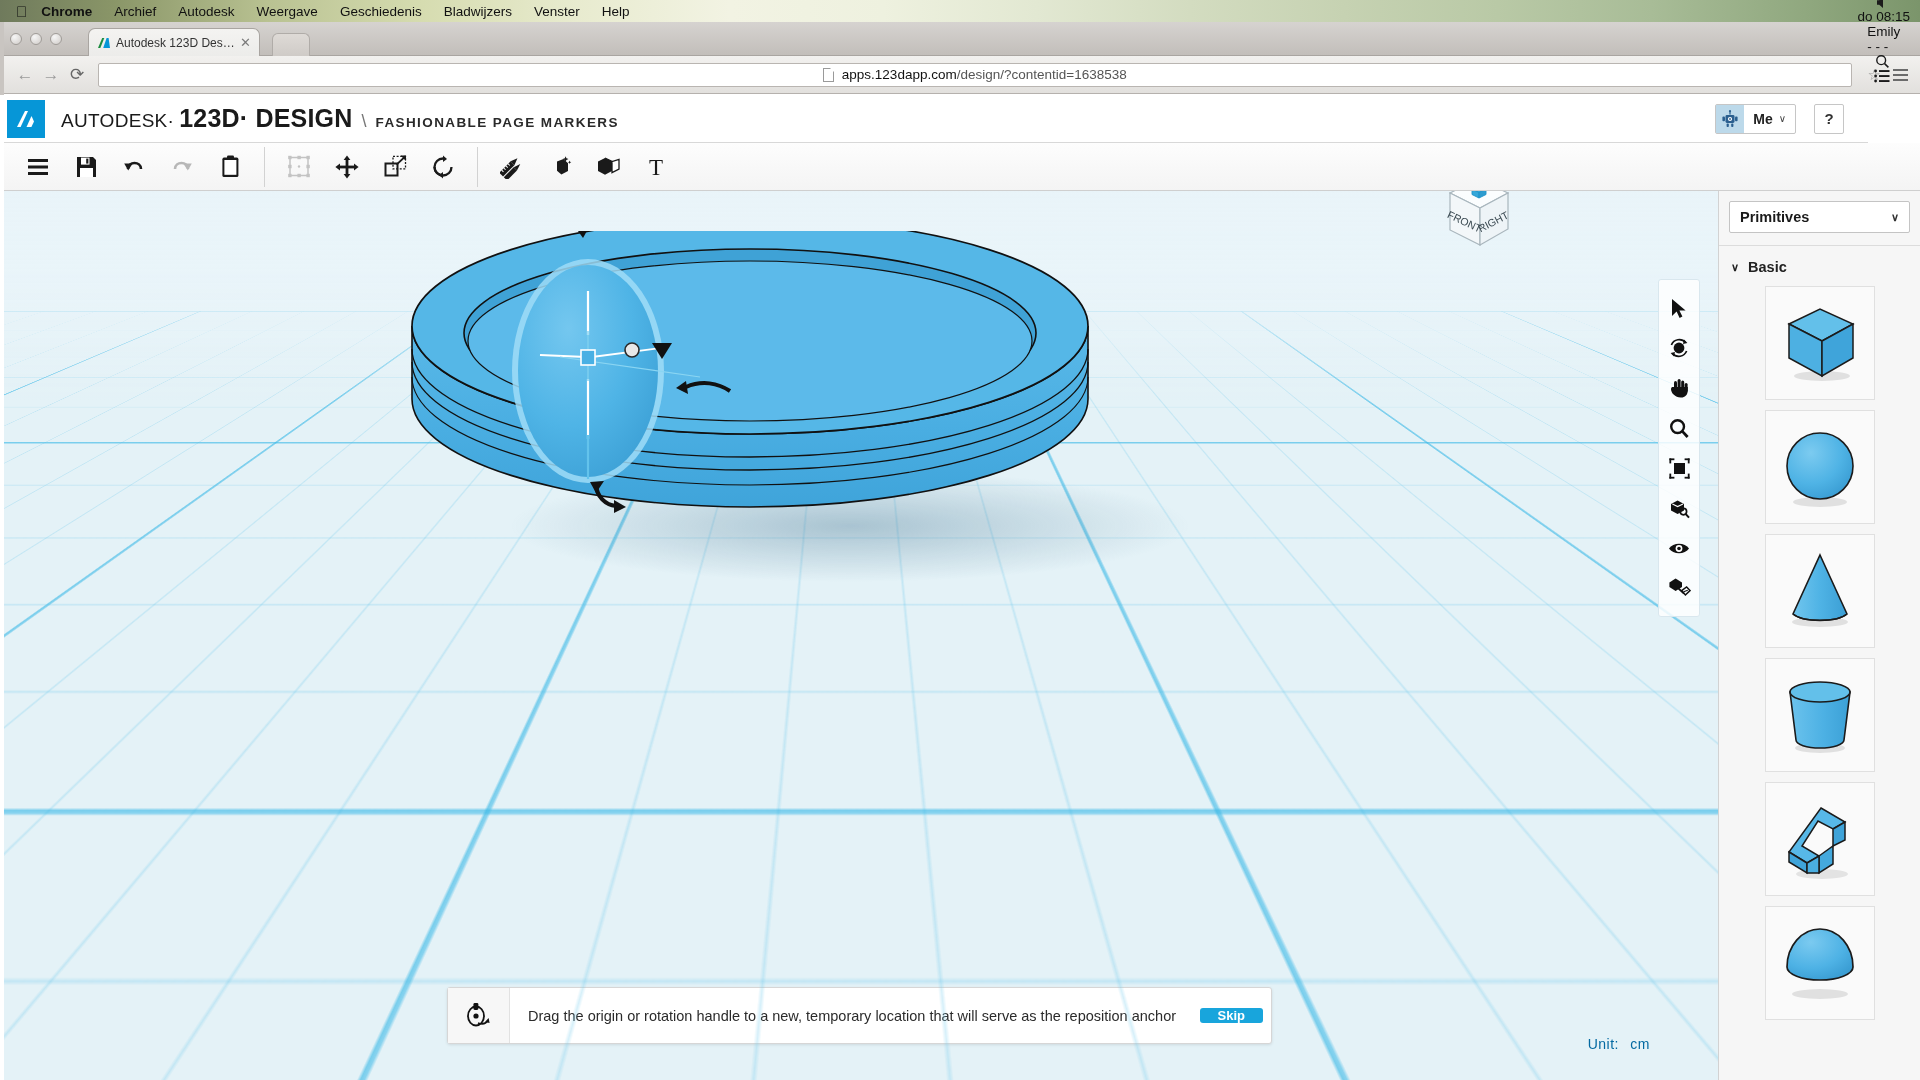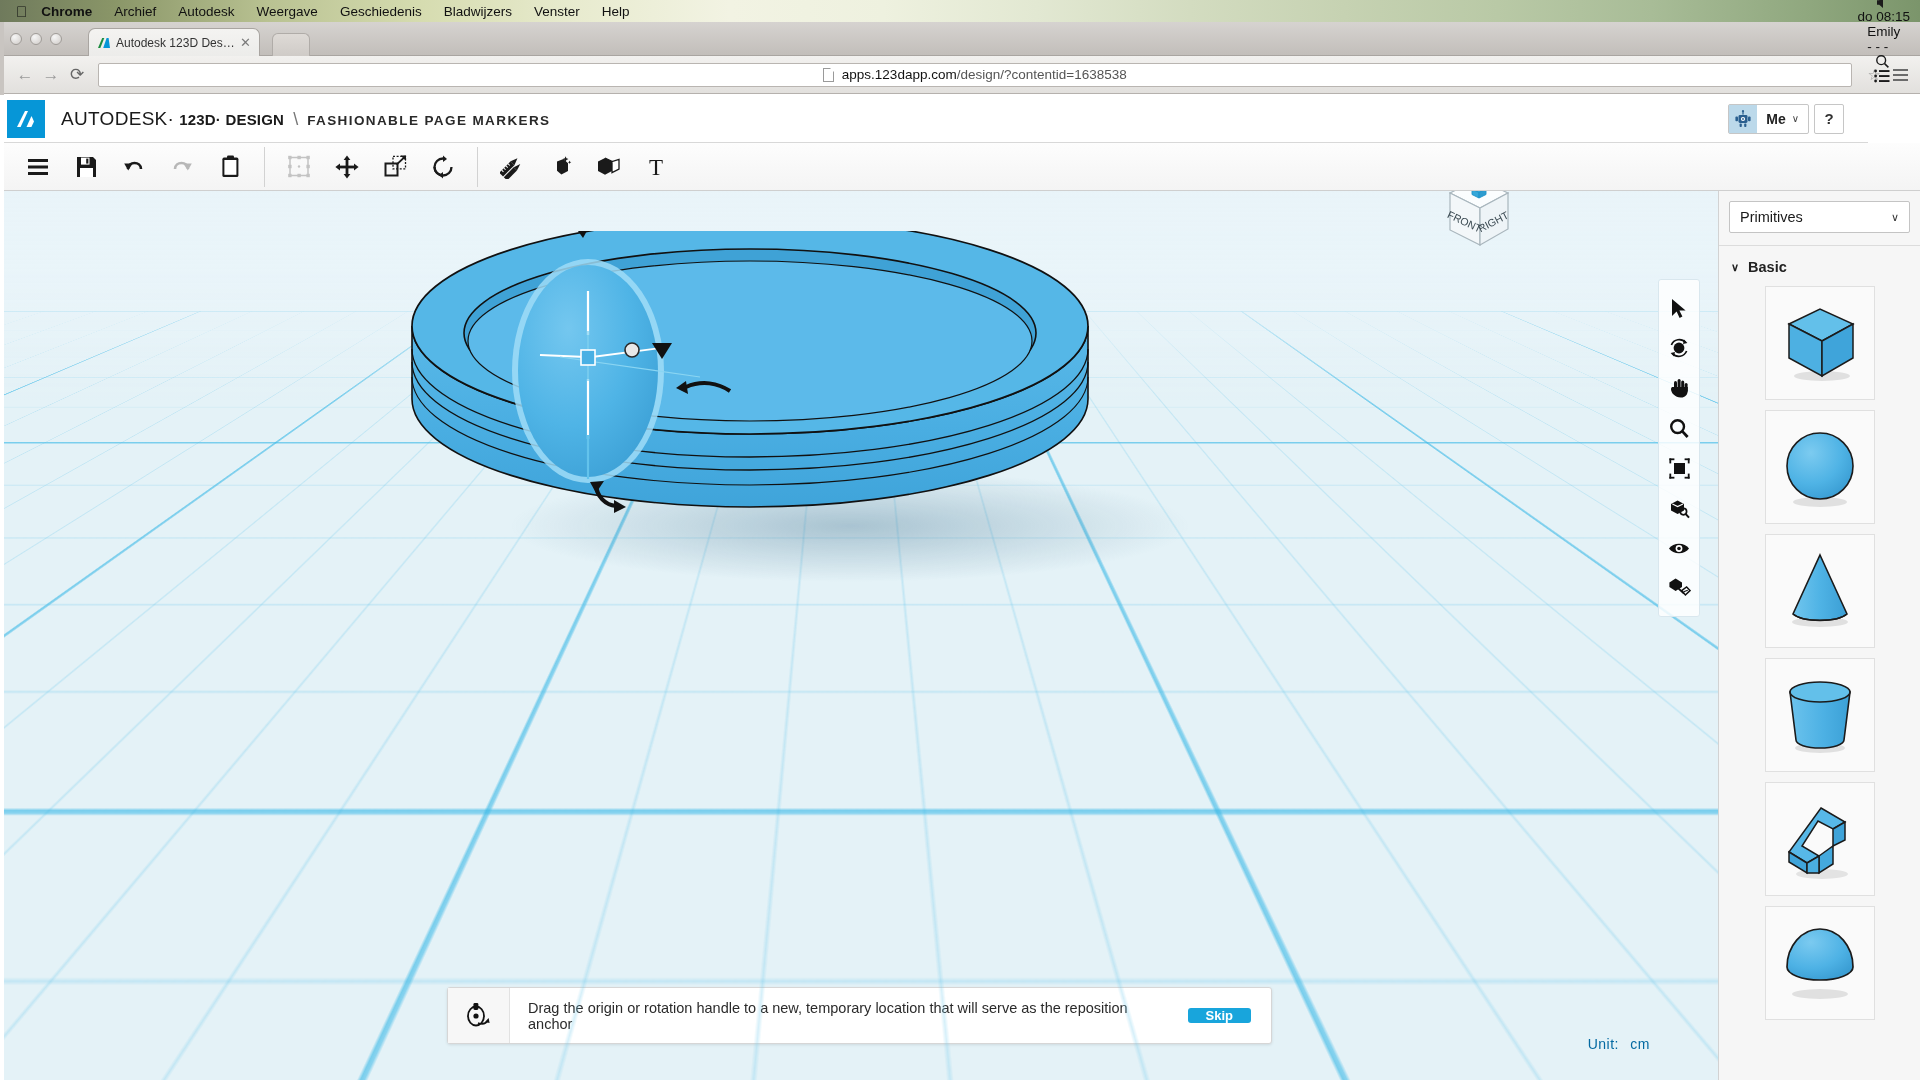--- a/index.html
+++ b/index.html
@@ -89,24 +89,24 @@
     background:#ffffff; border-bottom:1px solid #d8d8d8;
     display:flex; align-items:center;
   }
   .adsk-logo {
     width:38px;height:38px;background:#0696d7;margin-left:7px;
     display:flex;align-items:center;justify-content:center;flex-shrink:0;
   }
   .adsk-logo svg { display:block; }
   .brand { margin-left:16px; display:flex; align-items:baseline; white-space:nowrap; }
   .brand .b1 { font-size:19px; letter-spacing:0.3px; color:#1a1a1a; }
-  .brand .b2 { font-size:15px; font-weight:bold; color:#1a1a1a; margin-left:5px; letter-spacing:0.2px;}
+  .brand .b2 { font-size:25px; font-weight:bold; color:#1a1a1a; margin-left:5px; letter-spacing:0.2px;}
   .brand .slash { font-size:18px; color:#777; margin:0 9px; }
   .brand .proj { font-size:13.5px; font-weight:bold; letter-spacing:1.4px; color:#2a2a2a; }
-  .hdr-right { margin-left:auto; display:flex; align-items:center; padding-right:24px; gap:5px; }
+  .hdr-right { margin-left:auto; display:flex; align-items:center; padding-right:24px; gap:18px; }
   .me-btn {
     height:30px; display:flex; align-items:center;
     border:1px solid #c6c6c6; border-radius:2px; background:#fff;
     font-size:14px; color:#222;
   }
   .me-avatar { width:28px;height:28px;background:#bcd9ea;display:flex;align-items:center;justify-content:center;font-size:15px; }
   .me-label { padding:0 6px 0 9px; font-weight:bold; }
   .me-caret { padding-right:9px; font-size:10px; color:#444; }
   .help-btn {
     width:30px;height:30px;border:1px solid #c6c6c6;border-radius:2px;background:#fff;
@@ -180,21 +180,21 @@
     position:absolute; left:447px; bottom:36px; width:825px; height:57px;
     background:#ffffff; border:1px solid #d6d6d6; border-radius:3px;
     display:flex; align-items:center;
     box-shadow:0 1px 3px rgba(0,0,0,0.10);
   }
   .hint-icon-wrap { width:62px;height:55px;display:flex;align-items:center;justify-content:center;
                     border-right:1px solid #e2e2e2; background:#f7f7f7; }
   .hint-text { flex:1; padding:0 18px; font-size:14.5px; color:#2b2b2b; }
   .skip-btn {
     background:#18a5dc; color:#fff; font-size:13px; font-weight:bold;
-    border:none; border-radius:3px; padding:0 18px; margin-right:20px;
+    border:none; border-radius:3px; padding:0 18px; margin-right:8px;
     cursor:pointer;
   }
 
   
   #ws-scroll {
     position:absolute; right:0; top:191px; width:12px; height:889px;
     background:#fafafa; border-left:1px solid #e4e4e4;
   }
   #ws-scroll .thumb {
     position:absolute; left:2px; top:390px; width:8px; height:46px;
@@ -205,21 +205,21 @@
   #right-panel {
     position:absolute; top:191px; right:0; width:202px; height:889px;
     background:#f6f6f6; border-left:1px solid #d2d2d2;
     overflow:hidden;
   }
   .panel-select-wrap { padding:10px 10px 12px 10px; }
   .panel-select {
     width:100%; height:32px; background:#fff;
     border:1px solid #c4c4c4; border-radius:2px;
     display:flex; align-items:center; justify-content:space-between;
-    padding:0 10px; font-size:14.5px; font-weight:normal; color:#1a1a1a;
+    padding:0 10px; font-size:14.5px; font-weight:bold; color:#1a1a1a;
   }
   .panel-select .caret { font-size:11px; color:#333; }
   .panel-divider { height:1px; background:#dcdcdc; }
   .group-head {
     display:flex; align-items:center; gap:9px;
     padding:13px 12px 11px 12px;
     font-size:14.5px; font-weight:bold; color:#222;
   }
   .group-head .caret { font-size:11px; }
   .shape-list { padding:0 10px; }

